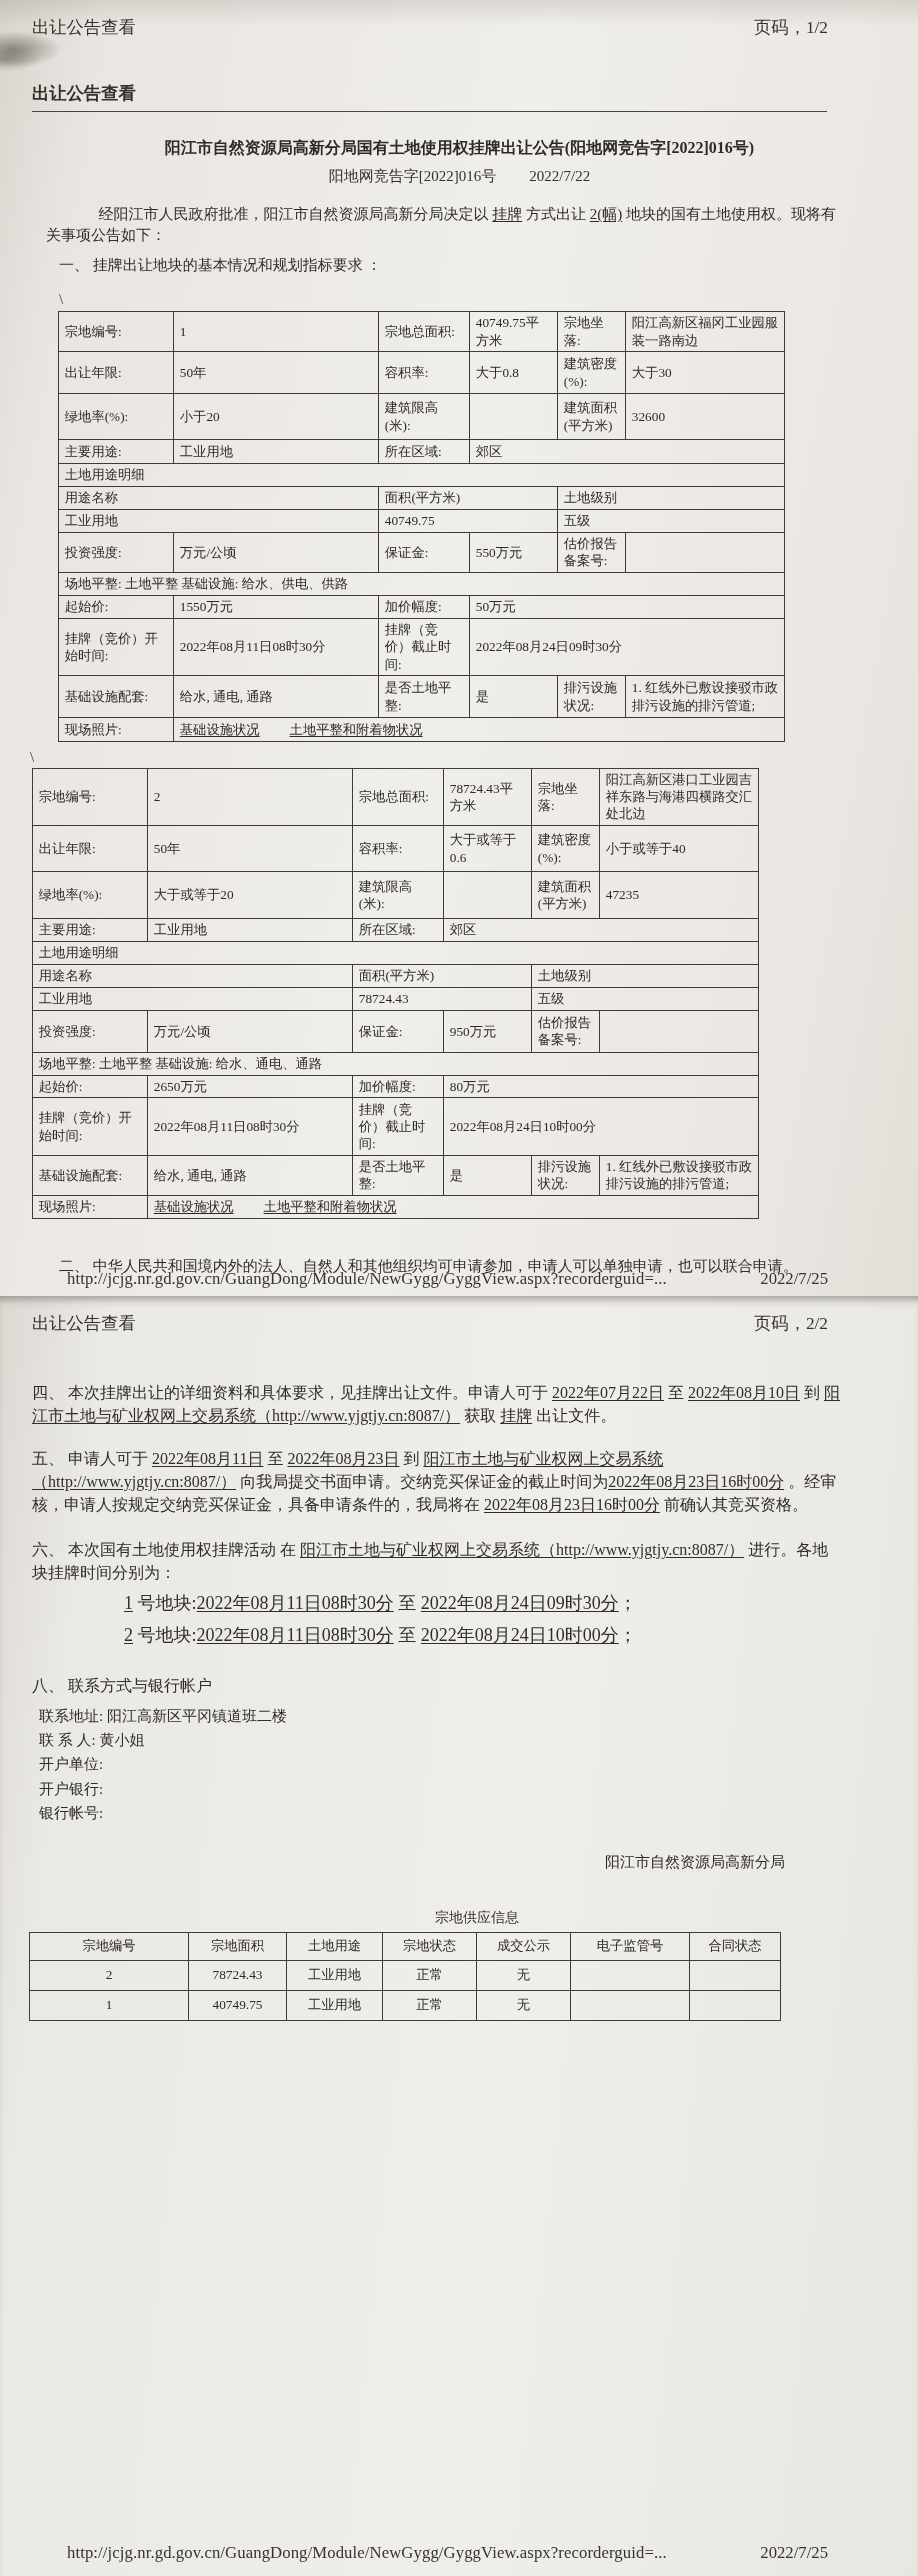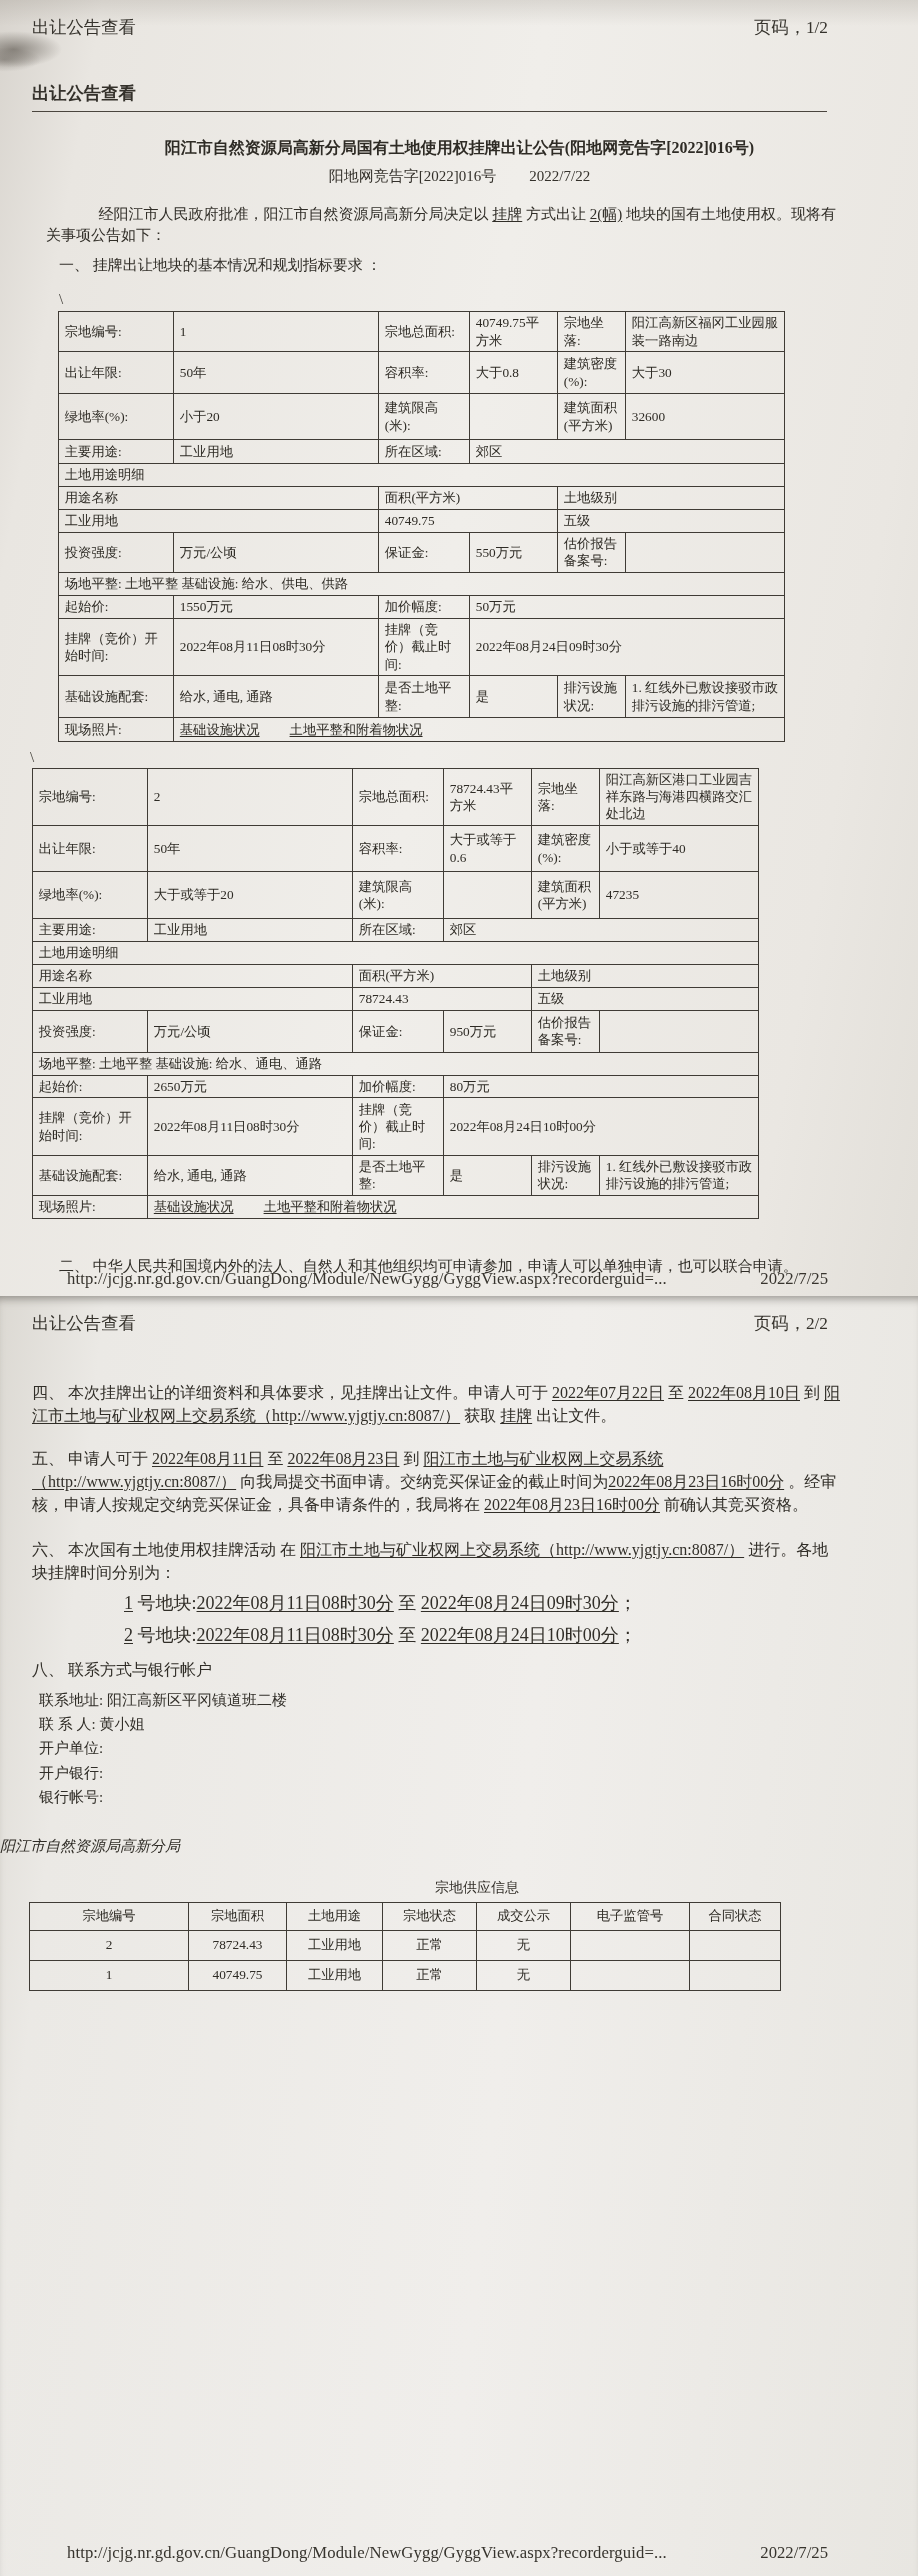--- a/index.html
+++ b/index.html
@@ -31,34 +31,34 @@
   .sec-item.after-tables{margin-top:37px;}
   .stray{margin:15px 0 0 59px;font-size:15px;color:#45423c;height:17.3px;line-height:17.3px;}
   .stray.s2{margin-left:30px;margin-top:7px;height:15px;}
   table{border-collapse:collapse;table-layout:fixed;}
   .parcel-table{width:726px;margin:2.3px 0 0 58px;border:1.7px solid #3f3b35;font-size:13.3px;color:#2e2b25;}
   .parcel-table.t2{margin-left:32px;margin-top:3.5px;}
   .parcel-table td{border:1.2px solid #3f3b35;padding:2.3px 5.8px;vertical-align:middle;
     overflow:hidden;line-height:1.3;}
   .u{text-decoration:underline;text-underline-offset:2.3px;}
   .photo-link{text-decoration:underline;text-underline-offset:2.3px;margin-right:30px;color:#2e2b25;}
-  .supply-wrap{margin-top:23px;}
+  .supply-wrap{margin-top:37px;}
   .supply-title{text-align:center;font-size:14px;color:#34302a;margin-left:35px;}
   .supply-table{width:752px;margin:4.6px 0 0 29px;border:1.7px solid #3f3b35;font-size:13.3px;color:#2e2b25;}
   .supply-table td,.supply-table th{border:1.2px solid #3f3b35;padding:1.7px 5.8px;text-align:center;
     font-weight:normal;vertical-align:middle;line-height:1.25;}
   .supply-table th{height:24px;}
   .supply-table td{height:25.4px;}
   .p2-para{margin:14px 75px 0 32px;font-size:16px;line-height:1.45;color:#312e28;}
   .p2-para.first{margin-top:46px;}
   .plot-line{margin:7px 69px 0 124px;font-size:18px;line-height:1.4;color:#312e28;}
   .sub-item{margin:15px 69px 0 42px;font-size:15px;line-height:1.4;color:#312e28;}
   .contact-block{margin:9.2px 69px 0 39px;font-size:15px;color:#312e28;}
   .contact-block .contact-line{line-height:1.32;margin-top:4.6px;}
-  .signature{margin:29px 134px 0 0;font-size:15px;color:#2e2b25;font-style:italic;}
+  .signature{margin:29px 134px 0 0;text-align:right;font-size:15px;color:#2e2b25;}
 </style>
 </head>
 <body>
 
 <div class="canvas">
 
   <section class="page page-1">
     <div class="pg-header">
       <span>出让公告查看</span>
       <span>页码，1/2</span>
@@ -280,21 +280,21 @@
     </div>
 
     <p class="p2-para first"><span>四、 本次挂牌出让的详细资料和具体要求，见挂牌出让文件。申请人可于 </span><span class="u">2022年07月22日</span><span> 至 </span><span class="u">2022年08月10日</span><span> 到 </span><span class="u">阳江市土地与矿业权网上交易系统（http://www.yjgtjy.cn:8087/）</span><span> 获取 </span><span class="u">挂牌</span><span> 出让文件。</span></p>
     <p class="p2-para" style="margin-top:19.6px"><span>五、 申请人可于 </span><span class="u">2022年08月11日</span><span> 至 </span><span class="u">2022年08月23日</span><span> 到 </span><span class="u">阳江市土地与矿业权网上交易系统（http://www.yjgtjy.cn:8087/）</span><span> 向我局提交书面申请。交纳竞买保证金的截止时间为</span><span class="u">2022年08月23日16时00分</span><span> 。经审核，申请人按规定交纳竞买保证金，具备申请条件的，我局将在 </span><span class="u">2022年08月23日16时00分</span><span> 前确认其竞买资格。</span></p>
     <p class="p2-para" style="margin-top:21px"><span>六、 本次国有土地使用权挂牌活动 在 </span><span class="u">阳江市土地与矿业权网上交易系统（http://www.yjgtjy.cn:8087/）</span><span> 进行。各地块挂牌时间分别为：</span></p>
 
     <div class="plot-line"><span class="u">1</span><span> 号地块:</span><span class="u">2022年08月11日08时30分</span><span> 至 </span><span class="u">2022年08月24日09时30分</span><span>；</span></div>
     <div class="plot-line"><span class="u">2</span><span> 号地块:</span><span class="u">2022年08月11日08时30分</span><span> 至 </span><span class="u">2022年08月24日10时00分</span><span>；</span></div>
 
 
-    <p class="p2-para" style="margin-top:10px">八、 联系方式与银行帐户</p>
+    <p class="p2-para" style="margin-top:26px">八、 联系方式与银行帐户</p>
     <div class="contact-block">
         <div class="contact-line">联系地址: 阳江高新区平冈镇道班二楼</div>
         <div class="contact-line">联 系 人: 黄小姐</div>
         <div class="contact-line">开户单位:</div>
         <div class="contact-line">开户银行:</div>
         <div class="contact-line">银行帐号:</div>
       </div>
 
     <div class="signature">阳江市自然资源局高新分局</div>
 

